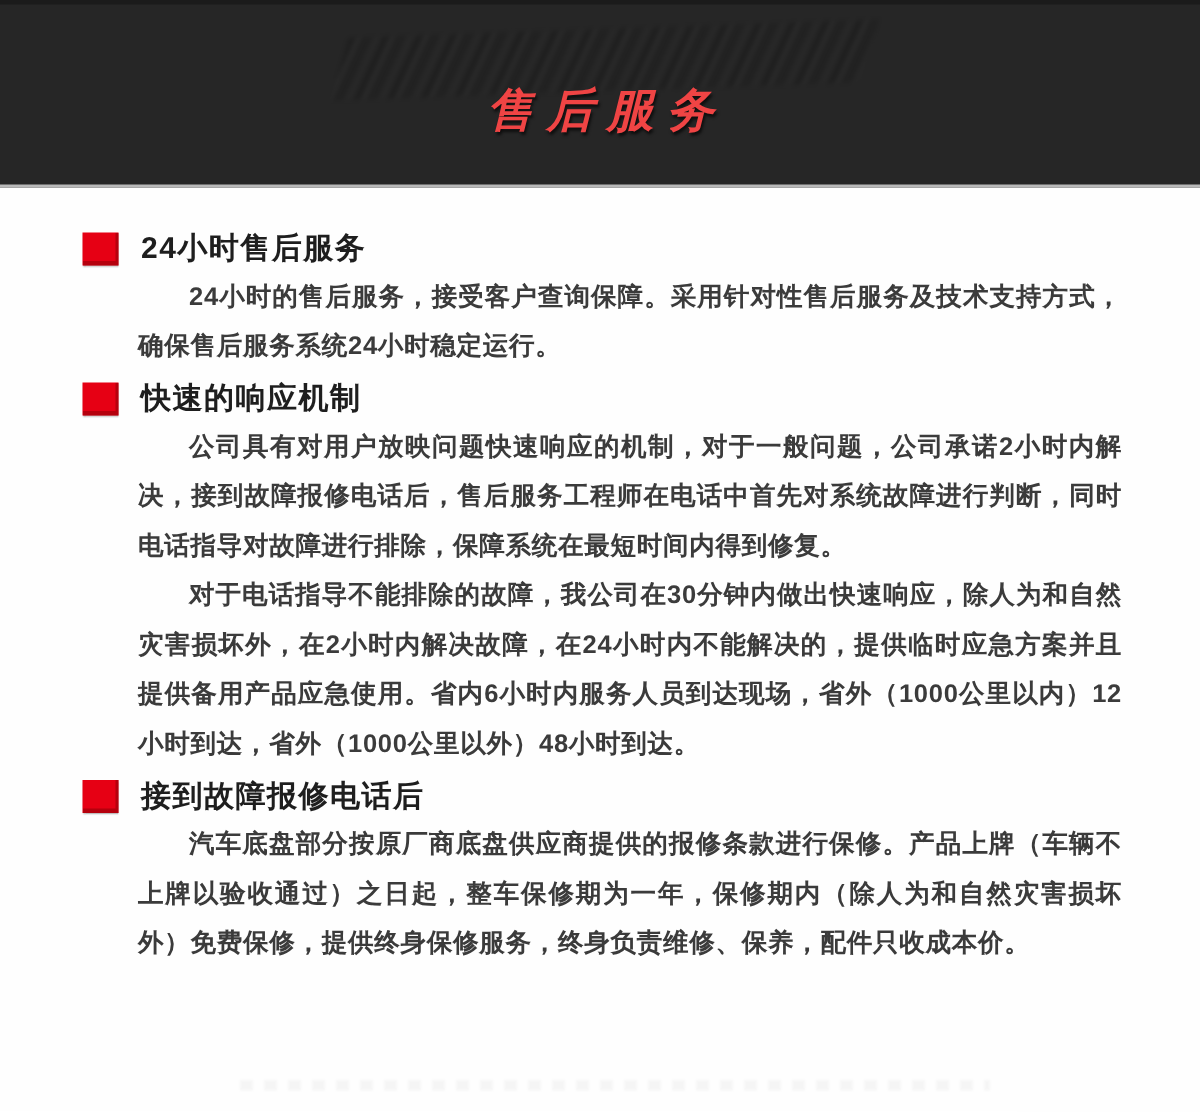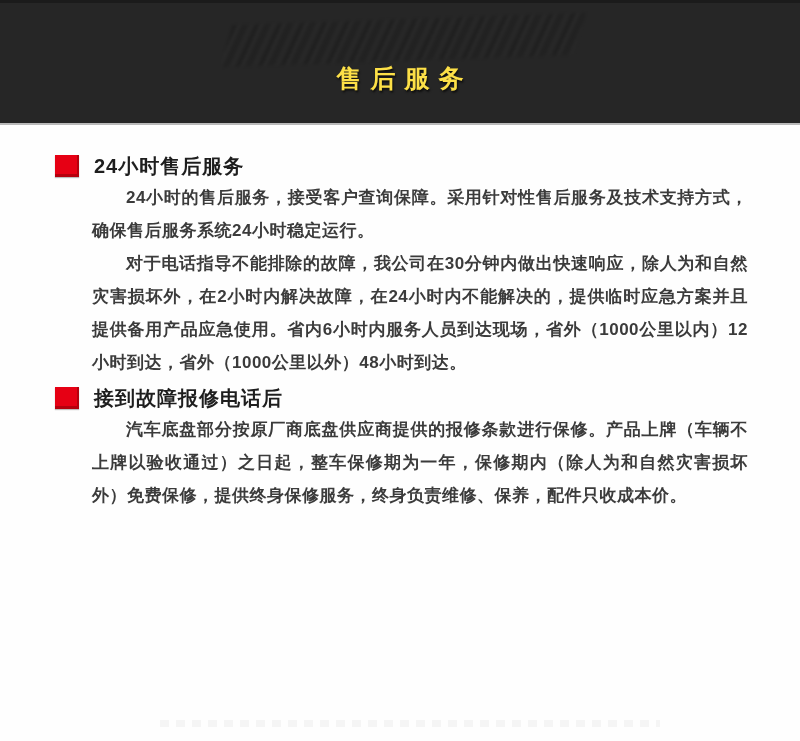--- a/index.html
+++ b/index.html
@@ -24,27 +24,28 @@
     border-top: 3px solid #1b1b1b;
     border-bottom: 2px solid #b9b9b9;
     display: flex;
     align-items: flex-end;
     justify-content: center;
     overflow: hidden;
   }
   .banner-title {
     position: relative;
     z-index: 2;
-    color: #fde047;
-    font-size: 25px;
+    color: #ef4444;
+    font-size: 31px;
     font-weight: bold;
     letter-spacing: 9px;
     padding-left: 9px; 
     margin-bottom: 28px;
     text-shadow: 1px 2px 2px rgba(0,0,0,0.65);
+    font-style: italic;
   }
   
   .banner-watermark {
     position: absolute;
     left: 228px;
     top: 16px;
     width: 350px;
     height: 42px;
     transform: skewX(-18deg) rotate(-2deg);
     background: repeating-linear-gradient(
@@ -127,21 +128,26 @@
     </div>
     <div class="sec-body">
           <p>24小时的售后服务，接受客户查询保障。采用针对性售后服务及技术支持方式，确保售后服务系统24小时稳定运行。</p>
         </div>
   </div>
 
   <div class="section">
   </div>
 
   <div class="section">
+    <div class="sec-head">
+      <span class="bullet"></span>
+      <h2>快速的响应机制</h2>
+    </div>
     <div class="sec-body">
+          <p>公司具有对用户放映问题快速响应的机制，对于一般问题，公司承诺2小时内解决，接到故障报修电话后，售后服务工程师在电话中首先对系统故障进行判断，同时电话指导对故障进行排除，保障系统在最短时间内得到修复。</p>
           <p>对于电话指导不能排除的故障，我公司在30分钟内做出快速响应，除人为和自然灾害损坏外，在2小时内解决故障，在24小时内不能解决的，提供临时应急方案并且提供备用产品应急使用。省内6小时内服务人员到达现场，省外（1000公里以内）12小时到达，省外（1000公里以外）48小时到达。</p>
         </div>
   </div>
 
   <div class="section">
     <div class="sec-head">
       <span class="bullet"></span>
       <h2>接到故障报修电话后</h2>
     </div>
     <div class="sec-body">

